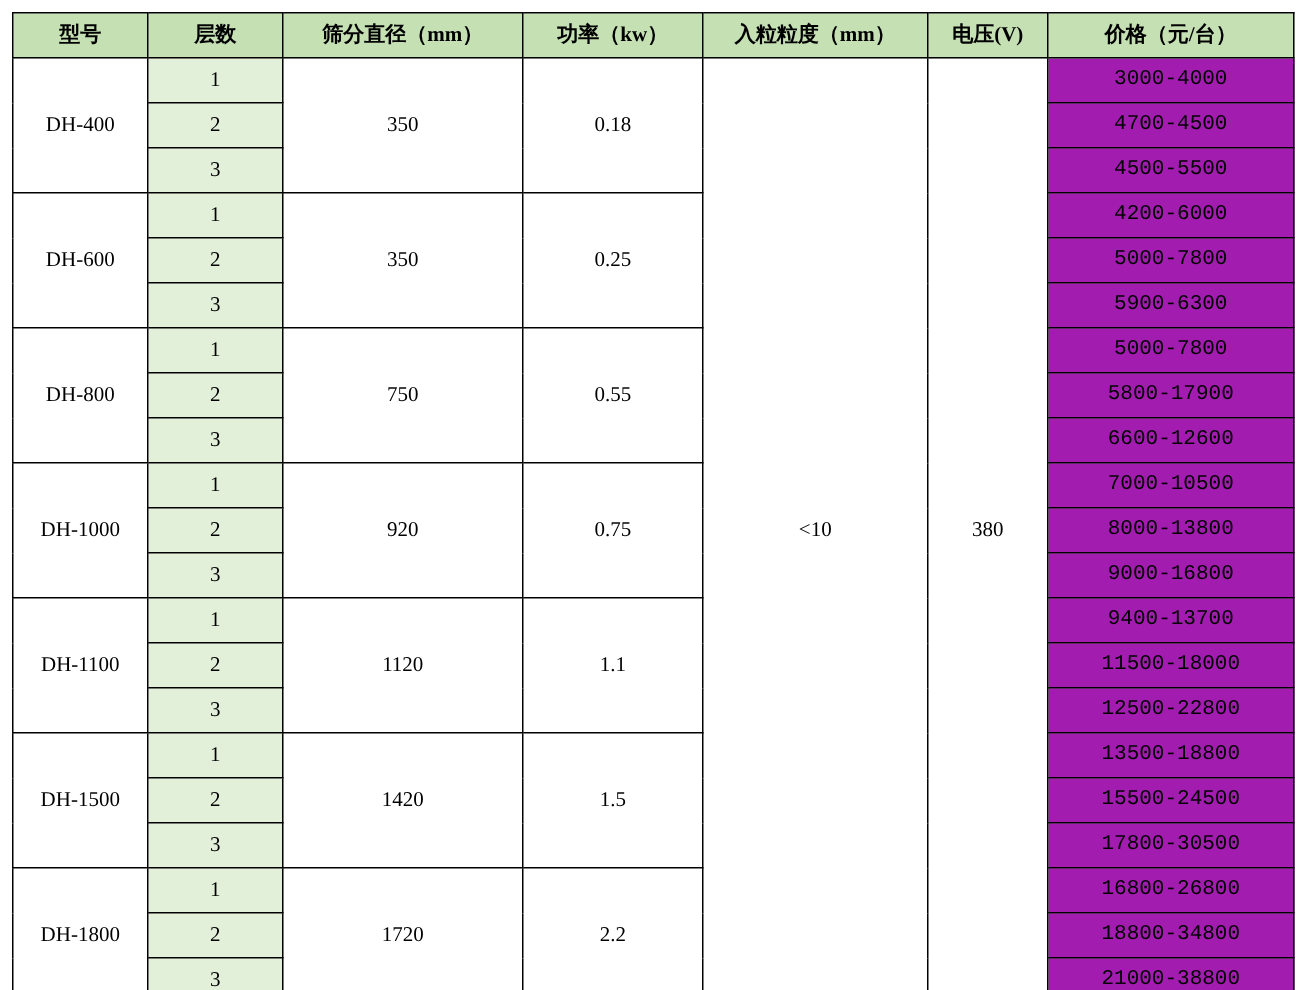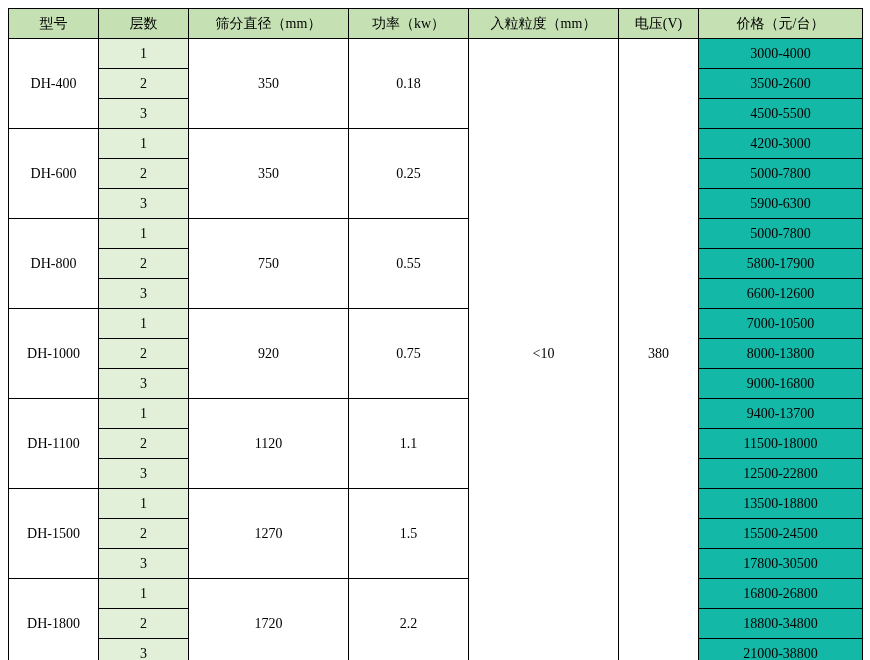--- a/index.html
+++ b/index.html
@@ -19,28 +19,29 @@
     th, td {
       border: 1px solid #000;
       text-align: center;
       vertical-align: middle;
       height: 29px;
       line-height: 29px;
       padding: 0;
     }
     th {
       background: #c5e0b3;
-      font-weight: normal;
+      font-weight: bold;
       text-align: center;
     }
     td.layers {
       background: #e2efd9;
     }
     td.price {
-      background: #14b8a6;
+      background: #a21caf;
+      font-family: Liberation Mono, monospace;
     }
     col.c-model   { width: 90px; }
     col.c-layers  { width: 90px; }
     col.c-diam    { width: 160px; }
     col.c-power   { width: 120px; }
     col.c-particle{ width: 150px; }
     col.c-volt    { width: 80px;  }
     col.c-price   { width: 164px; }
   </style>
 </head>
@@ -72,32 +73,32 @@
         <td rowspan="3">DH-400</td>
         <td class="layers">1</td>
         <td rowspan="3">350</td>
         <td rowspan="3">0.18</td>
         <td rowspan="21">&lt;10</td>
         <td rowspan="21">380</td>
         <td class="price">3000-4000</td>
       </tr>
       <tr>
         <td class="layers">2</td>
-        <td class="price">3500-2600</td>
+        <td class="price">4700-4500</td>
       </tr>
       <tr>
         <td class="layers">3</td>
         <td class="price">4500-5500</td>
       </tr>
       <tr>
         <td rowspan="3">DH-600</td>
         <td class="layers">1</td>
         <td rowspan="3">350</td>
         <td rowspan="3">0.25</td>
-        <td class="price">4200-3000</td>
+        <td class="price">4200-6000</td>
       </tr>
       <tr>
         <td class="layers">2</td>
         <td class="price">5000-7800</td>
       </tr>
       <tr>
         <td class="layers">3</td>
         <td class="price">5900-6300</td>
       </tr>
       <tr>
@@ -141,21 +142,21 @@
         <td class="layers">2</td>
         <td class="price">11500-18000</td>
       </tr>
       <tr>
         <td class="layers">3</td>
         <td class="price">12500-22800</td>
       </tr>
       <tr>
         <td rowspan="3">DH-1500</td>
         <td class="layers">1</td>
-        <td rowspan="3">1270</td>
+        <td rowspan="3">1420</td>
         <td rowspan="3">1.5</td>
         <td class="price">13500-18800</td>
       </tr>
       <tr>
         <td class="layers">2</td>
         <td class="price">15500-24500</td>
       </tr>
       <tr>
         <td class="layers">3</td>
         <td class="price">17800-30500</td>

